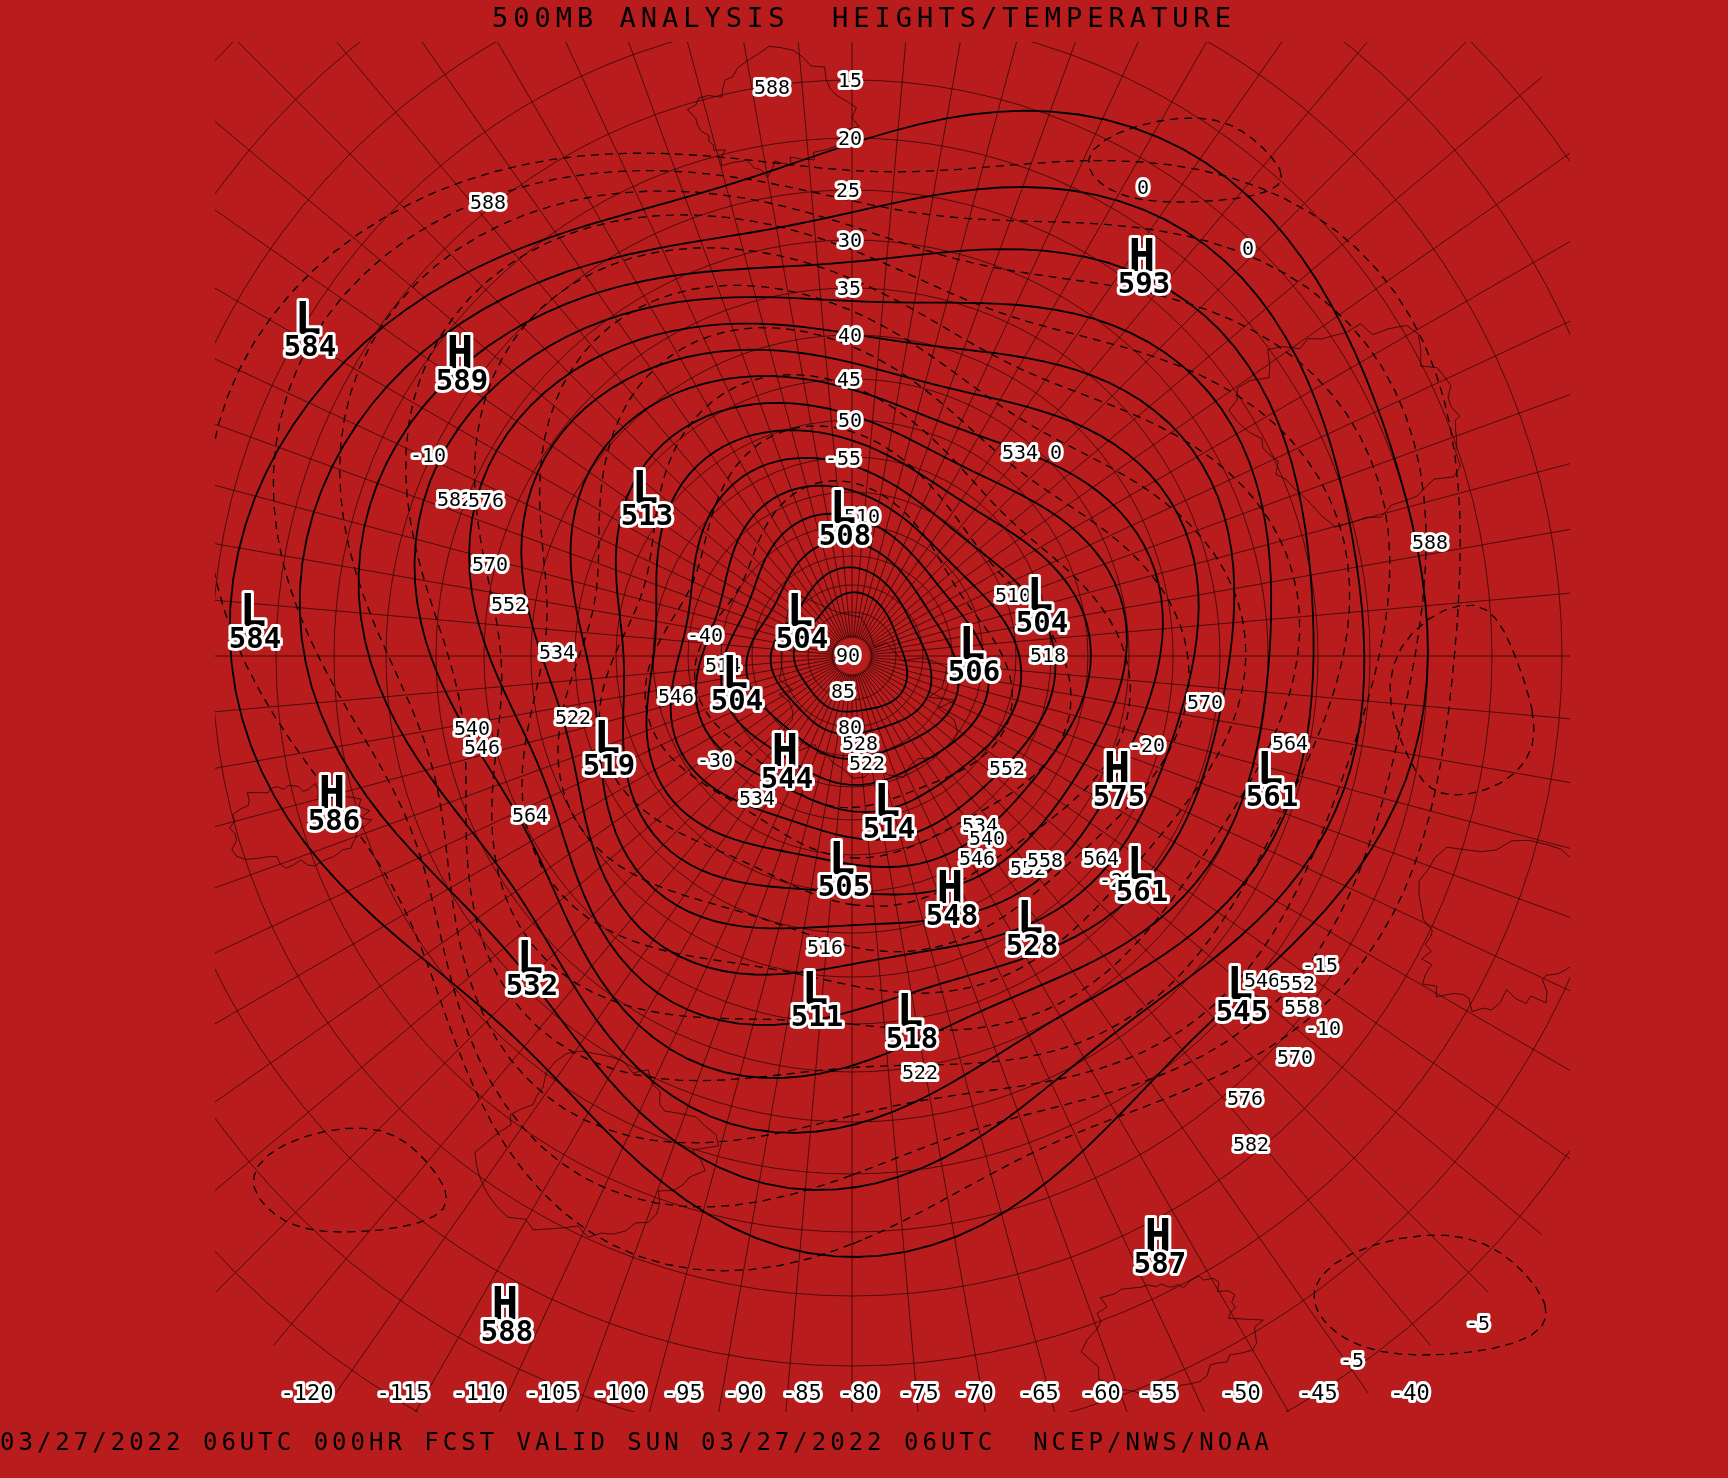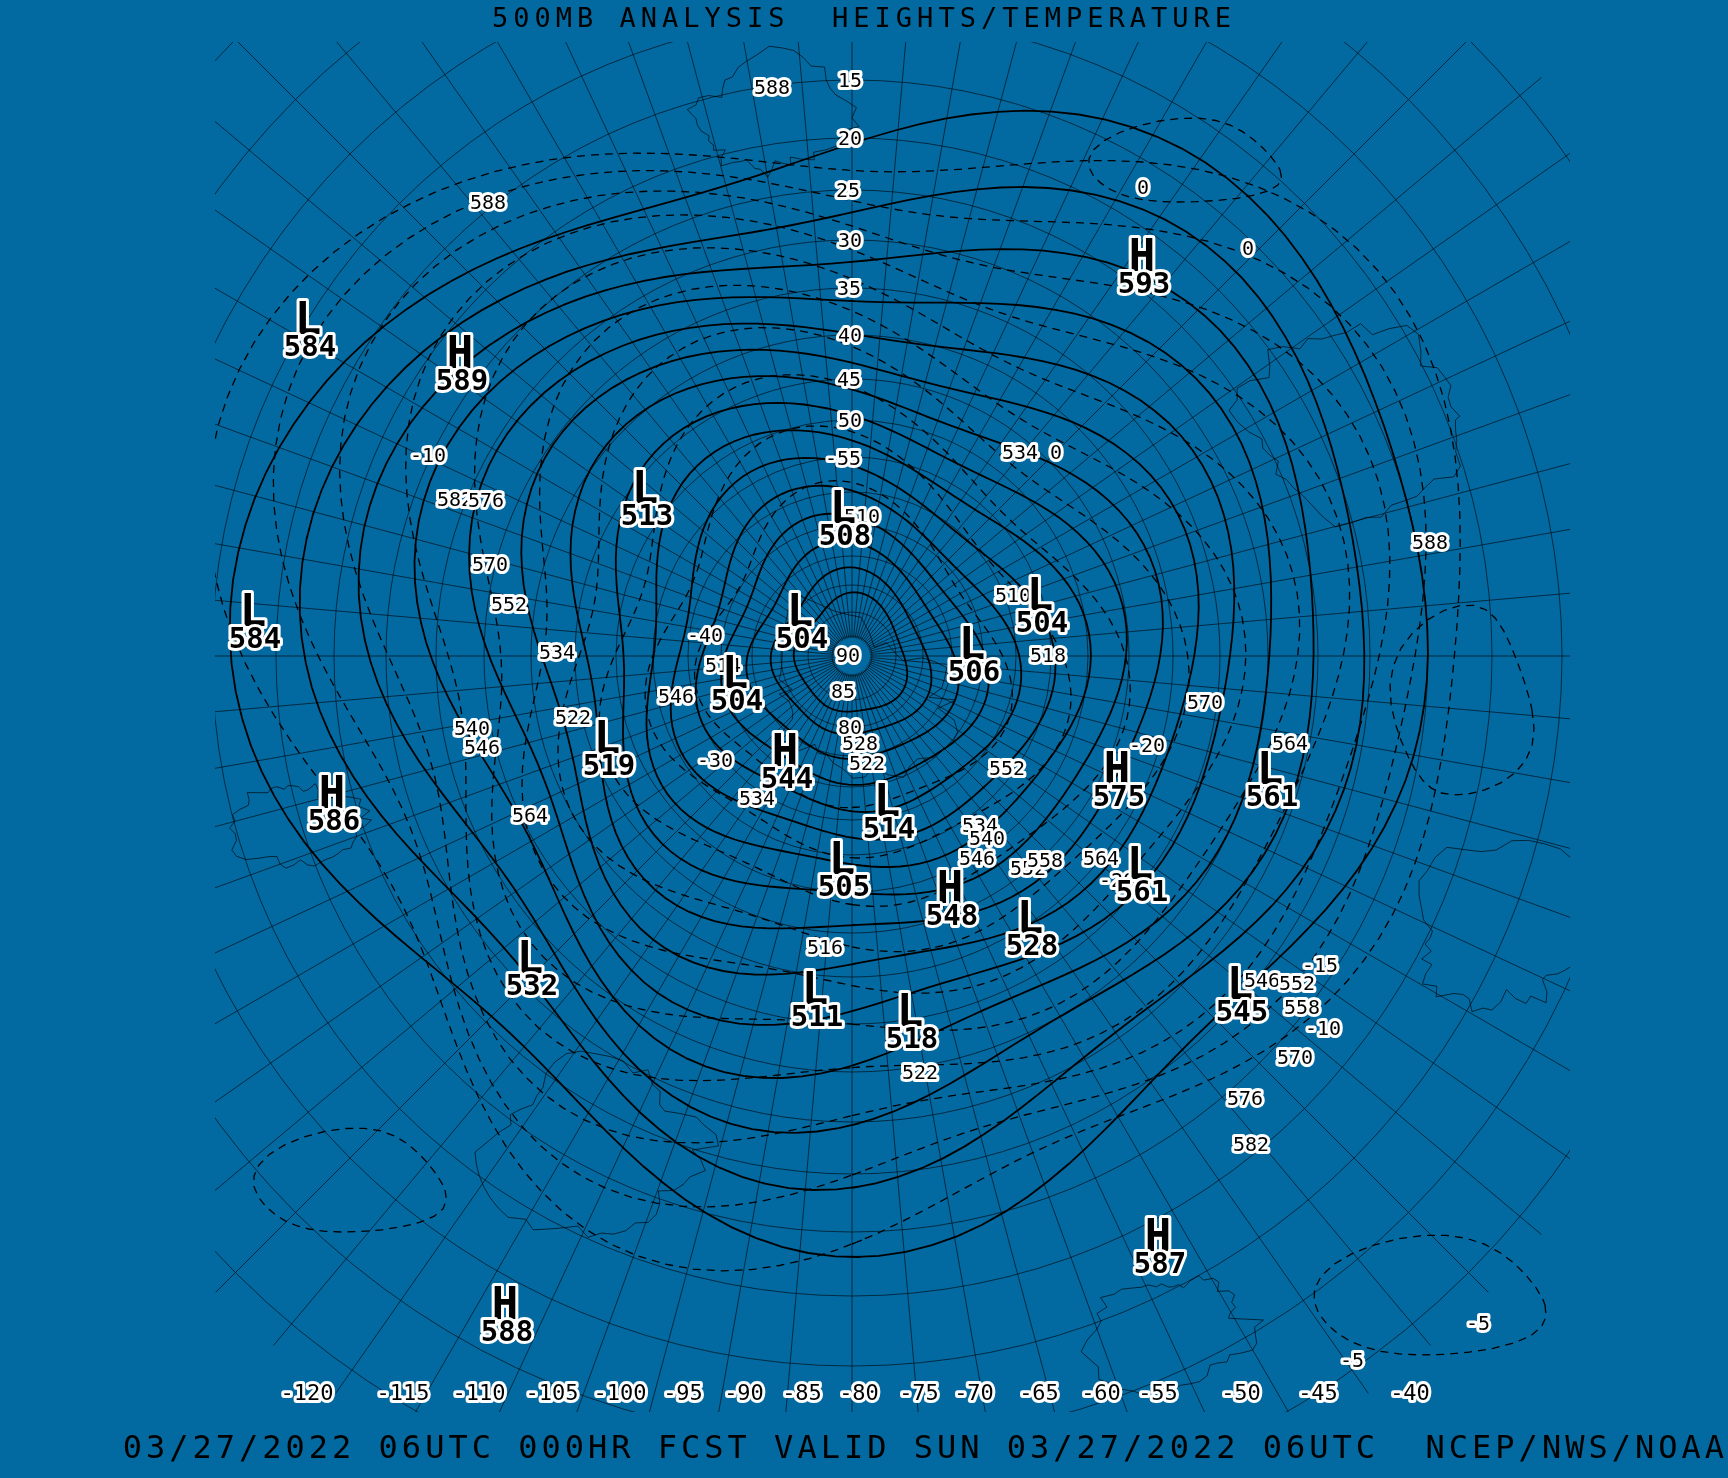--- a/index.html
+++ b/index.html
@@ -1,21 +1,21 @@
 <!DOCTYPE html>
 <html><head>
 <meta charset="utf-8">
 <style>
   html,body{margin:0;padding:0;background:#ffffff;}
-  .page{position:relative;width:1728px;height:1478px;background:#0369a1;overflow:hidden;
+  .page{position:relative;width:1728px;height:1478px;background:#b91c1c;overflow:hidden;
         font-family:"DejaVu Sans Mono",monospace;color:#000;}
   .chart-title{position:absolute;top:2px;left:0;width:100%;text-align:center;
         font-size:27px;letter-spacing:5px;white-space:pre;}
-  .chart-footer{position:absolute;top:1428px;left:0;width:100%;text-align:right;
-        font-size:32px;letter-spacing:4px;white-space:pre;}
+  .chart-footer{position:absolute;top:1428px;left:0;width:100%;text-align:left;
+        font-size:24px;letter-spacing:4px;white-space:pre;}
   svg{position:absolute;left:0;top:0;}
   text{font-family:"DejaVu Sans Mono",monospace;fill:#000;}
   .halo{paint-order:stroke;stroke:#ffffff;stroke-width:6px;stroke-linejoin:round;}
 </style>
 </head>
 <body>
 
 <div class="page">
   <div class="chart-title">500MB ANALYSIS  HEIGHTS/TEMPERATURE</div>
   <svg id="map-svg" width="1728" height="1478" viewBox="0 0 1728 1478">

